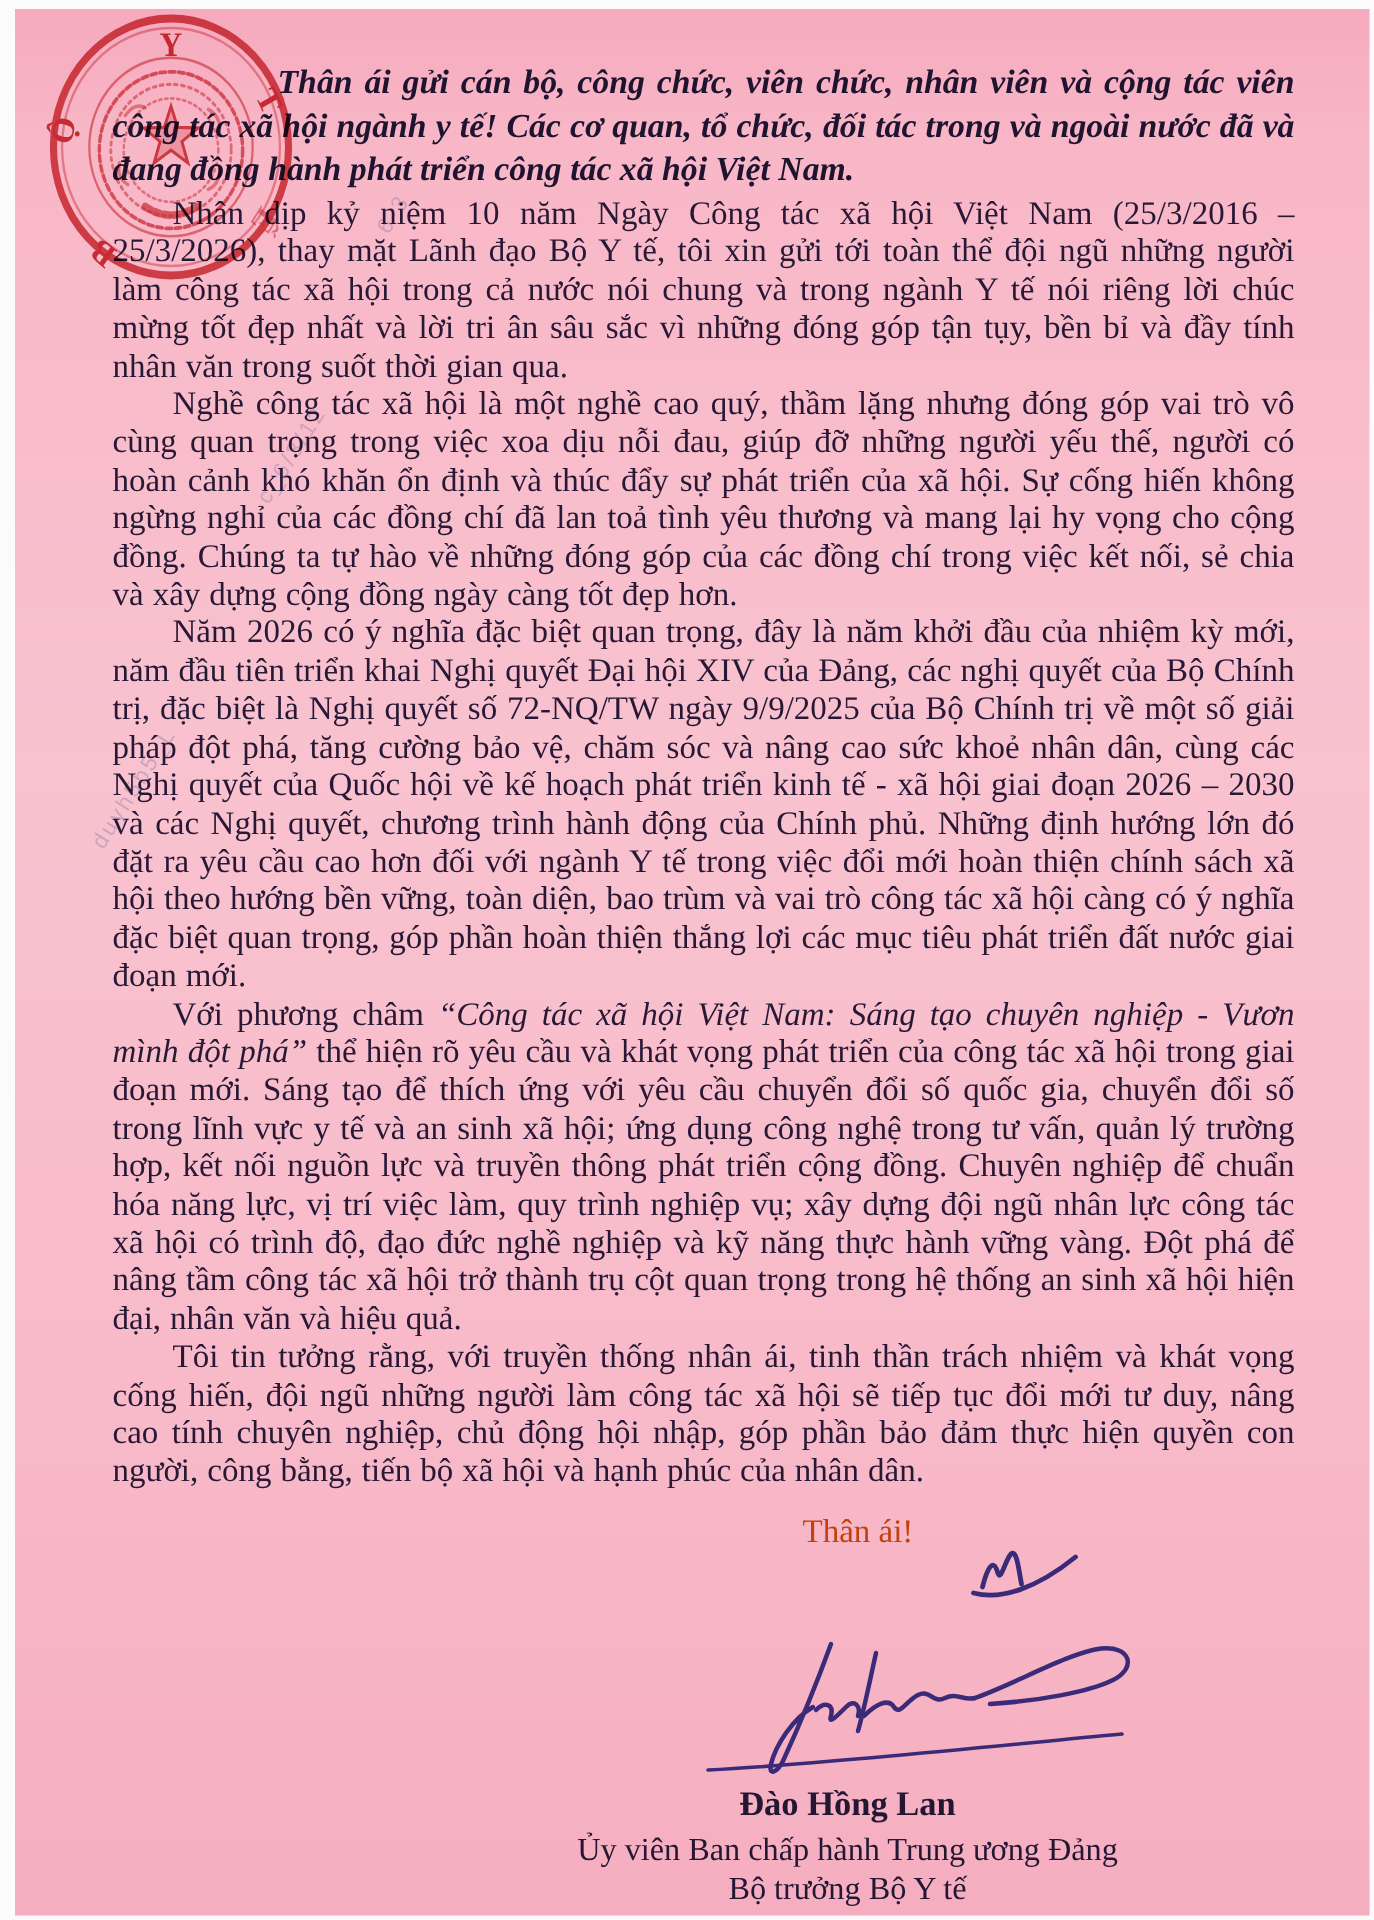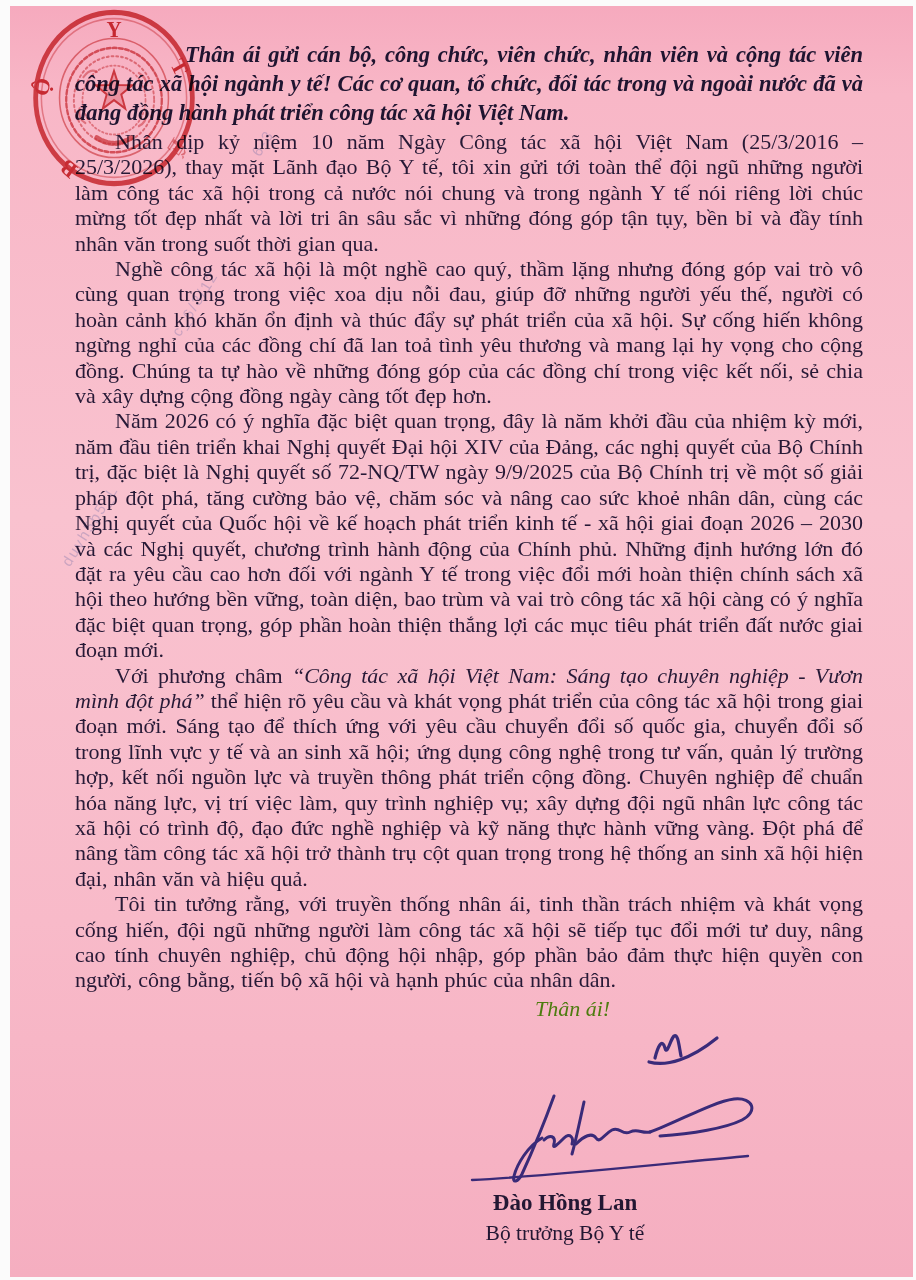--- a/index.html
+++ b/index.html
@@ -15,21 +15,21 @@
     position:absolute;left:75px;top:40px;width:788px;color:#271936;
   }
   .salutation{
     margin:0 0 2px 0;font-weight:bold;font-style:italic;
     font-size:22.5px;line-height:29px;text-align:justify;text-indent:110px;
     color:#1f1430;
   }
   .para{margin:0;font-size:22px;line-height:25.4px;text-align:justify;text-indent:40px;word-spacing:.5px;}
   .seg-italic{font-style:italic;}
   .signoff{
-    display:block;margin:3px 0 0 460px;font-style:italic;font-size:22px;color:#4d7c0f;
+    display:block;margin:15px 0 0 460px;font-size:22px;color:#c2410c;
   }
   .seal{
     position:absolute;left:28px;top:4px;width:172px;height:188px;
     mix-blend-mode:multiply;opacity:.93;pointer-events:none;
   }
   .signature{
     position:absolute;left:442px;top:1082px;width:332px;height:108px;
     mix-blend-mode:multiply;
   }
   .initial-mark{
@@ -107,15 +107,16 @@
       <path d="M102 58 C108 52 114 54 112 62 C110 68 116 62 122 56 C128 50 132 56 130 62"></path>
       <path d="M142 20 C138 38 134 58 130 72"></path>
       <path d="M134 62 C142 54 150 50 154 56 C158 62 162 52 170 48 C178 44 180 54 188 50 C196 46 200 52 208 50"></path>
       <path d="M208 50 C236 40 270 20 292 17 C312 15 316 30 300 38 C284 46 250 52 218 54"></path>
       <path d="M30 98 C110 94 230 81 306 74" stroke-width="2.4"></path>
     </g>
   </svg>
 
   <div class="signer-block">
     <p class="signer-name">Đào Hồng Lan</p>
+    <p class="signer-title">Ủy viên Ban chấp hành Trung ương Đảng</p>
     <p class="signer-title">Bộ trưởng Bộ Y tế</p>
   </div>
 </div>
 
 </body></html>

